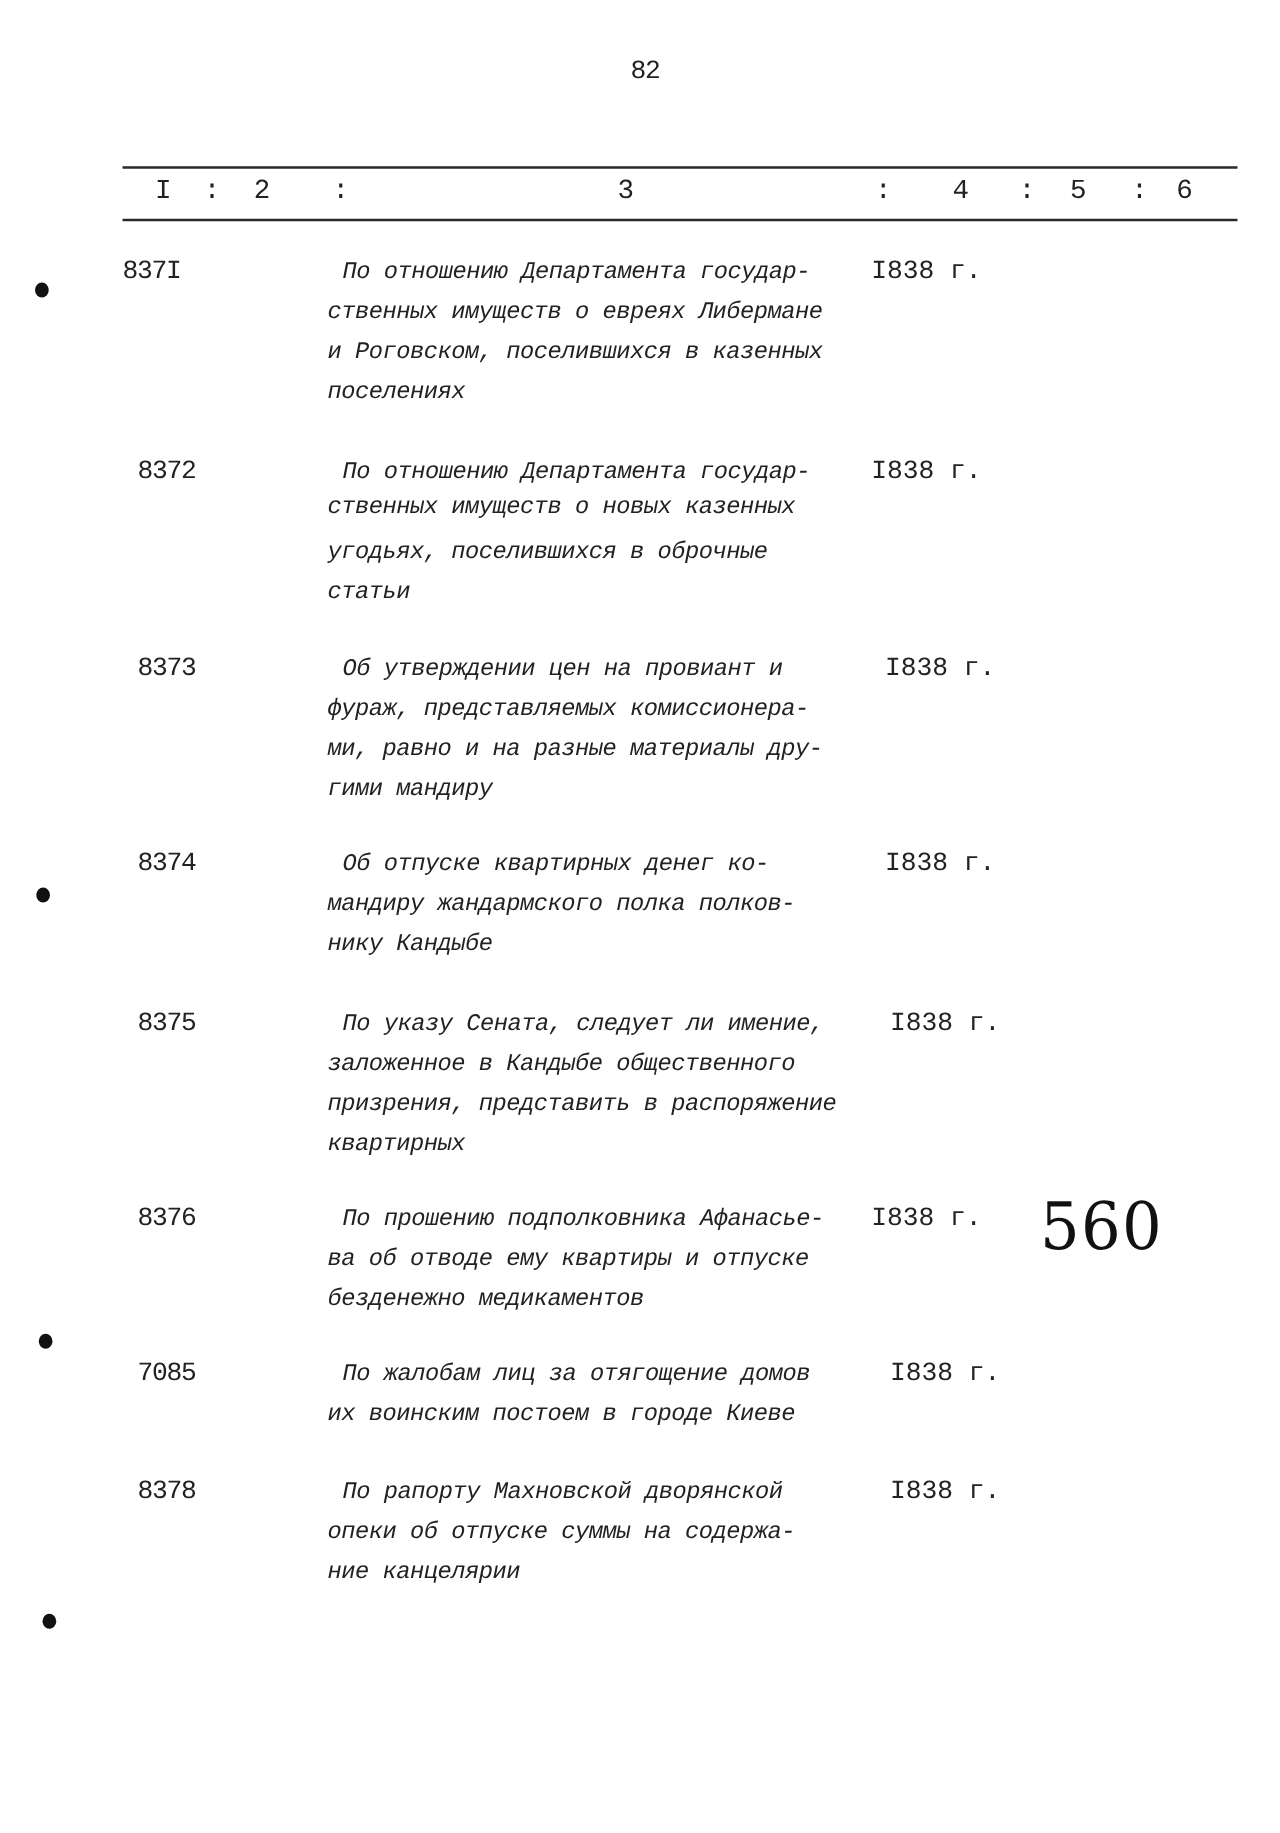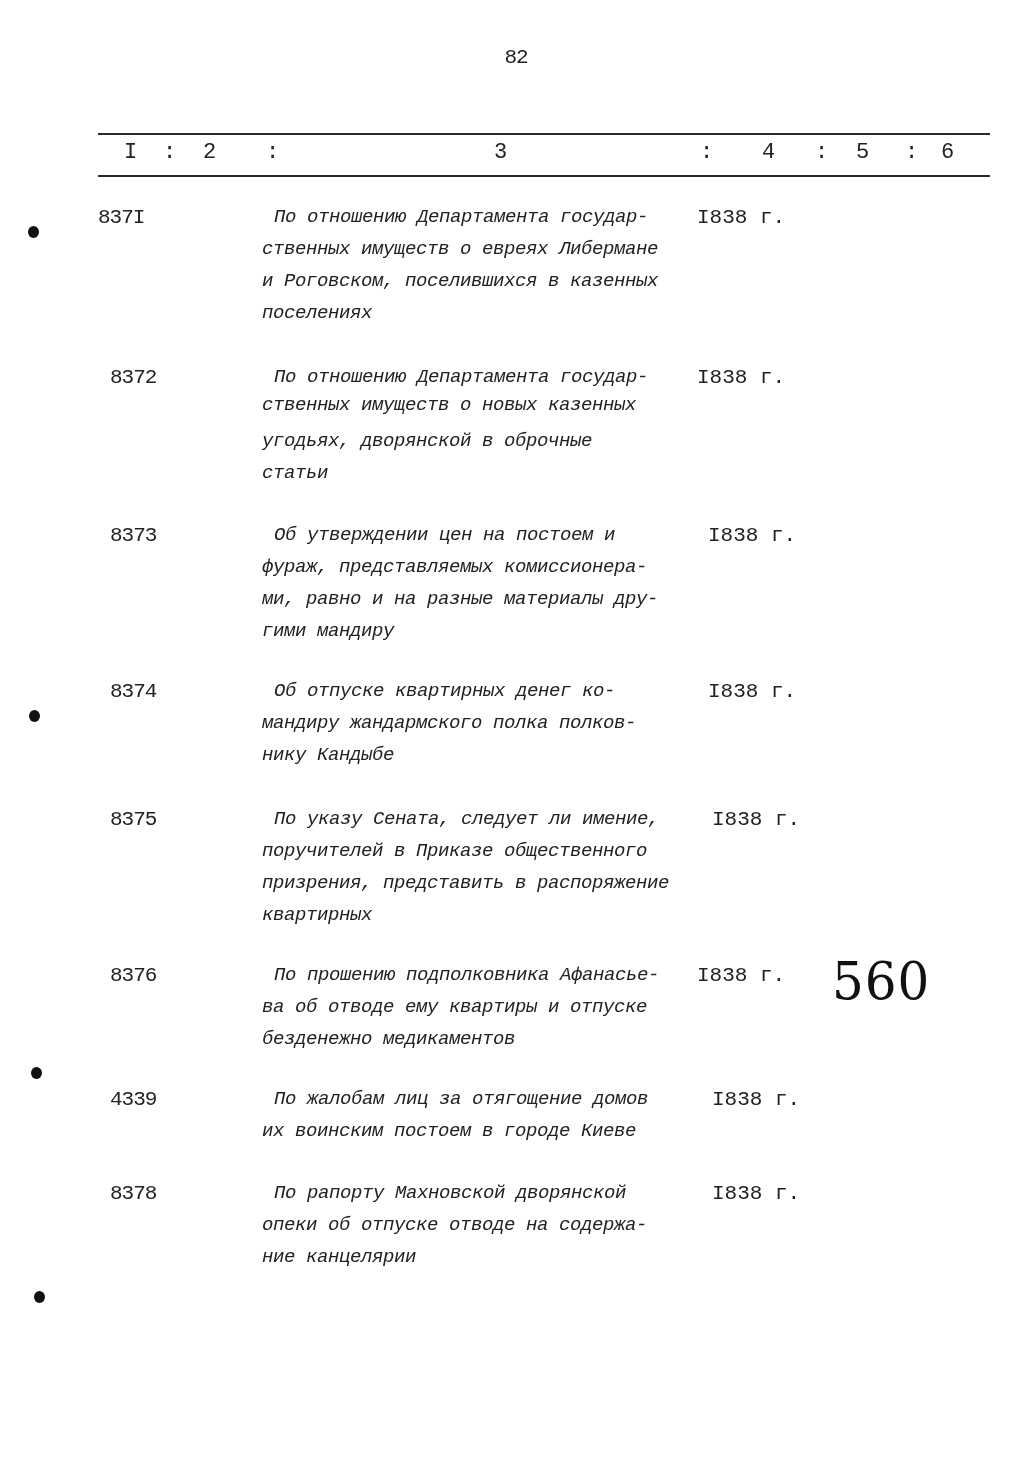--- a/index.html
+++ b/index.html
@@ -75,30 +75,30 @@
     <div class="line" style="top:96px">поселениях</div>
   </div>
   <div class="entry-year" style="left:697px">I838 г.</div>
 </div>
 
 <div class="entry" style="top:366px">
   <div class="entry-num" style="left:110px">8372</div>
   <div class="entry-lines">
     <div class="line" style="top:0;left:12px">По отношению Департамента государ-</div>
     <div class="line" style="top:28px">ственных имуществ о новых казенных</div>
-    <div class="line" style="top:64px">угодьях, дворянской в оброчные</div>
+    <div class="line" style="top:64px">угодьях, поселившихся в оброчные</div>
     <div class="line" style="top:96px">статьи</div>
   </div>
   <div class="entry-year" style="left:697px">I838 г.</div>
 </div>
 
 <div class="entry" style="top:524px">
   <div class="entry-num" style="left:110px">8373</div>
   <div class="entry-lines">
-    <div class="line" style="top:0;left:12px">Об утверждении цен на постоем и</div>
+    <div class="line" style="top:0;left:12px">Об утверждении цен на провиант и</div>
     <div class="line" style="top:32px">фураж, представляемых комиссионера-</div>
     <div class="line" style="top:64px">ми, равно и на разные материалы дру-</div>
     <div class="line" style="top:96px">гими мандиру</div>
   </div>
   <div class="entry-year">I838 г.</div>
 </div>
 
 <div class="entry" style="top:680px">
   <div class="entry-num" style="left:110px">8374</div>
   <div class="entry-lines">
@@ -106,51 +106,51 @@
     <div class="line" style="top:32px">мандиру жандармского полка полков-</div>
     <div class="line" style="top:64px">нику Кандыбе</div>
   </div>
   <div class="entry-year">I838 г.</div>
 </div>
 
 <div class="entry" style="top:808px">
   <div class="entry-num" style="left:110px">8375</div>
   <div class="entry-lines">
     <div class="line" style="top:0;left:12px">По указу Сената, следует ли имение,</div>
-    <div class="line" style="top:32px">поручителей в Приказе общественного</div>
+    <div class="line" style="top:32px">заложенное в Кандыбе общественного</div>
     <div class="line" style="top:64px">призрения, представить в распоряжение</div>
     <div class="line" style="top:96px">квартирных</div>
   </div>
   <div class="entry-year" style="left:712px">I838 г.</div>
 </div>
 
 <div class="entry" style="top:964px">
   <div class="entry-num" style="left:110px">8376</div>
   <div class="entry-lines">
     <div class="line" style="top:0;left:12px">По прошению подполковника Афанасье-</div>
     <div class="line" style="top:32px">ва об отводе ему квартиры и отпуске</div>
     <div class="line" style="top:64px">безденежно медикаментов</div>
   </div>
   <div class="entry-year" style="left:697px">I838 г.</div>
 </div>
 
 <div class="entry" style="top:1088px">
-  <div class="entry-num" style="left:110px">4339</div>
+  <div class="entry-num" style="left:110px">7085</div>
   <div class="entry-lines">
     <div class="line" style="top:0;left:12px">По жалобам лиц за отягощение домов</div>
     <div class="line" style="top:32px">их воинским постоем в городе Киеве</div>
   </div>
   <div class="entry-year" style="left:712px">I838 г.</div>
 </div>
 
 <div class="entry" style="top:1182px">
   <div class="entry-num" style="left:110px">8378</div>
   <div class="entry-lines">
     <div class="line" style="top:0;left:12px">По рапорту Махновской дворянской</div>
-    <div class="line" style="top:32px">опеки об отпуске отводе на содержа-</div>
+    <div class="line" style="top:32px">опеки об отпуске суммы на содержа-</div>
     <div class="line" style="top:64px">ние канцелярии</div>
   </div>
   <div class="entry-year" style="left:712px">I838 г.</div>
 </div>
 
 <div class="handwritten">560</div>
 
 <div class="punch" style="left:28px;top:226px"></div>
 <div class="punch" style="left:29px;top:710px"></div>
 <div class="punch" style="left:31px;top:1067px"></div>

